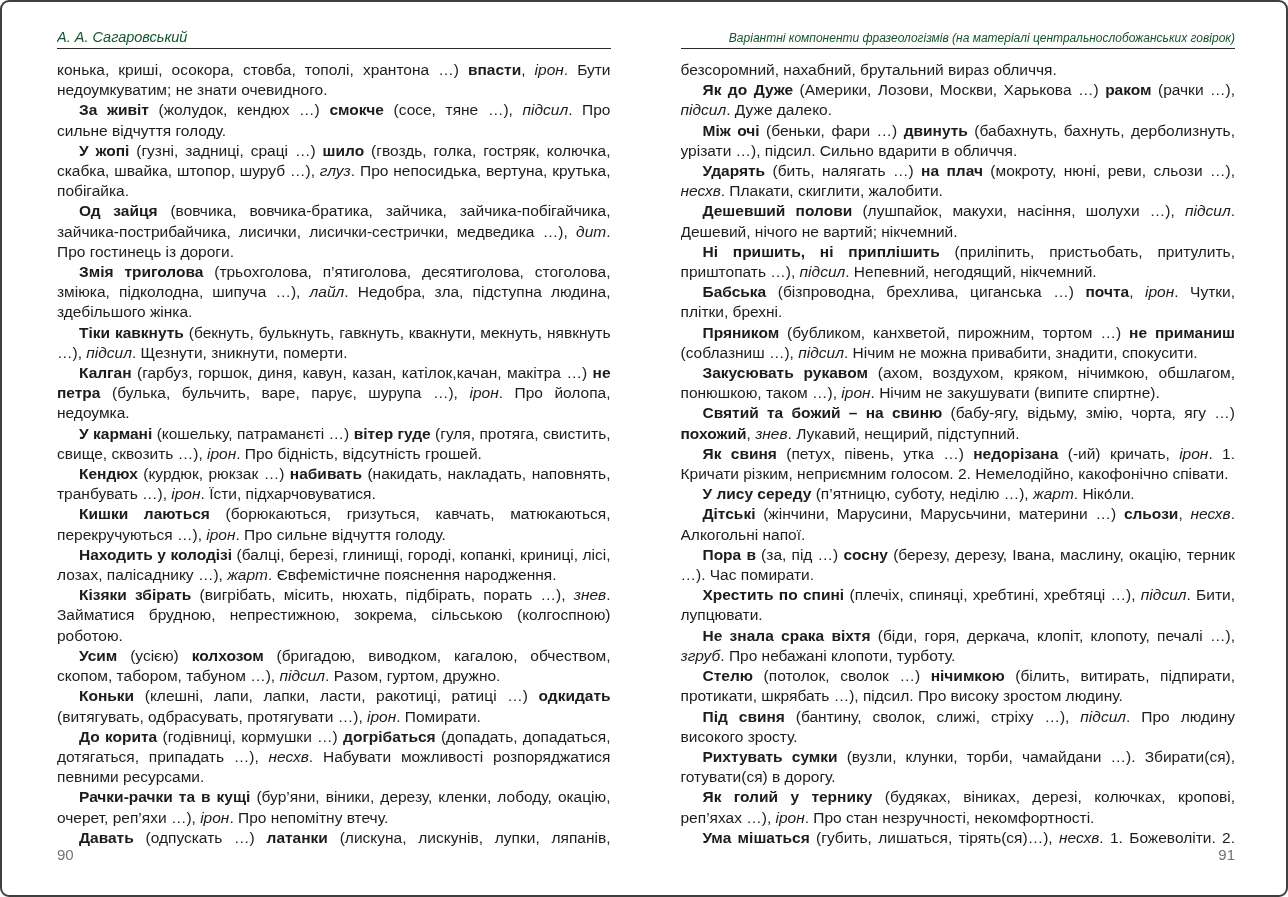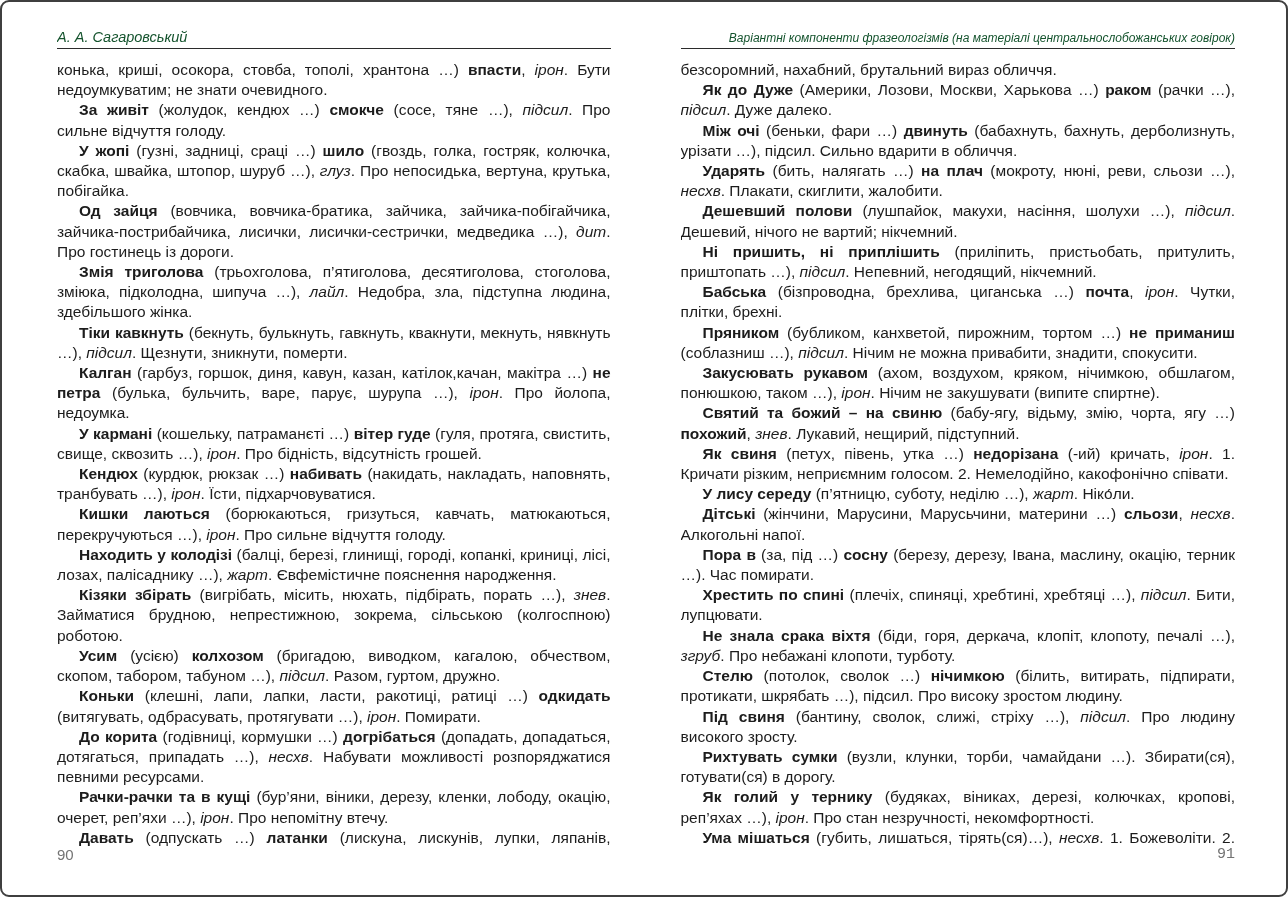--- a/index.html
+++ b/index.html
@@ -21,21 +21,21 @@
     margin-top:11px; height:788px; overflow:hidden;
     font-size:15.5px; line-height:20.2px; text-align:justify;
     text-justify:inter-word;
   }
   .page-body p { margin:0; padding:0; }
   .page-body p.indent { text-indent:22px; }
   .page-body .b { font-weight:bold; }
   .page-body .i { font-style:italic; }
   .page-number { position:absolute; bottom:32px; font-size:15px; color:#737373; }
   .num-left  { left:0; }
-  .num-right { right:0;font-family:Liberation Mono, monospace; }
+  .num-right { right:0; }
 </style>
 </head>
 <body>
 
 <div class="book">
 
   <section class="page page-left">
     <div class="running-head head-left">А. А. Сагаровський</div>
     <div class="head-rule"></div>
     <div class="page-body">

